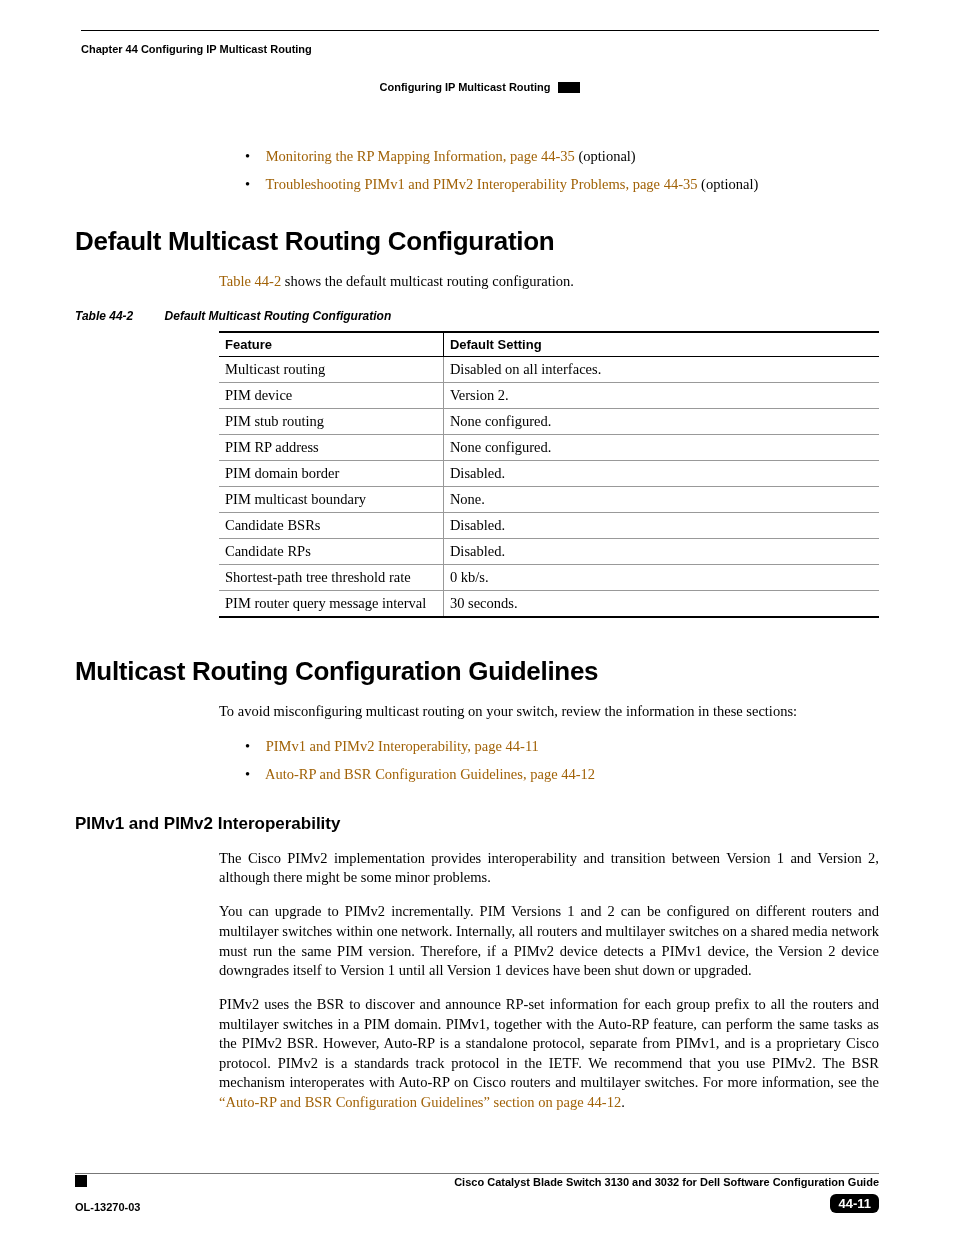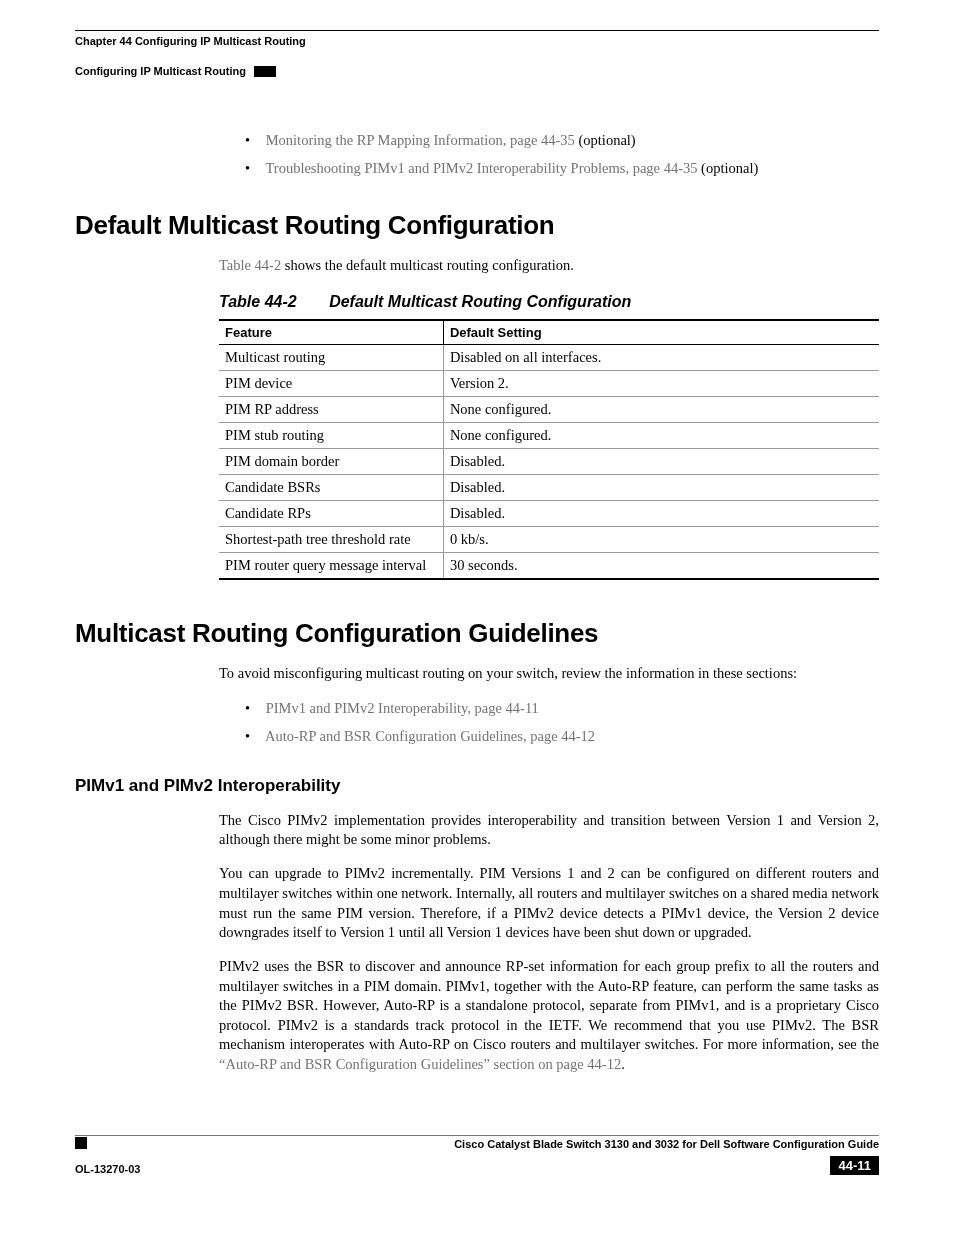--- a/index.html
+++ b/index.html
@@ -8,26 +8,27 @@
     font-family: "Times New Roman", Times, serif;
     color: #000;
     width: 954px;
   }
   .page {
     padding: 30px 75px 40px 75px;
     position: relative;
   }
   .running-header {
     border-top: 1px solid #000;
-    padding-top: 4px;
+    padding-top: 12px;
     display: flex;
     justify-content: space-between;
     font-family: Arial, Helvetica, sans-serif;
     font-weight: bold;
     font-size: 11px;
+    margin-left: 6px;
   }
   .running-header .right {
     display: flex;
     align-items: center;
     gap: 8px;
     margin-top: 14px;
   }
   .black-box {
     width: 22px;
     height: 11px;
@@ -46,21 +47,21 @@
     padding: 0;
     list-style: none;
     font-size: 14.5px;
     line-height: 1.9;
   }
   .bullets li::before {
     content: "•";
     margin-right: 12px;
   }
   a.xref, .xref {
-    color: #737373;
+    color: #a16207;
     text-decoration: none;
   }
   h2.section {
     font-family: Arial, Helvetica, sans-serif;
     font-weight: bold;
     font-size: 26px;
     margin: 18px 0 14px 0;
     letter-spacing: -0.3px;
   }
   h3.subsection {
@@ -70,23 +71,22 @@
     margin: 26px 0 14px 0;
   }
   .body-text {
     margin-left: 144px;
     font-size: 14.5px;
     line-height: 1.35;
     margin-bottom: 12px;
     text-align: justify;
   }
   .table-caption {
-    margin-left: 144px;
-    font-family: Arial, Helvetica, sans-serif;
-    font-size: 16px;
+    font-family: Arial, Helvetica, sans-serif;
+    font-size: 12px;
     font-weight: bold;
     font-style: italic;
     margin-bottom: 8px;
     margin-top: 18px;
   }
   .table-caption .num { margin-right: 28px; }
   table.data {
     margin-left: 144px;
     border-collapse: collapse;
     width: calc(100% - 144px);
@@ -140,32 +140,33 @@
   .footer-second .docnum {
     font-weight: bold;
     font-size: 11px;
   }
   .footer-second .pagenum {
     background: #000;
     color: #fff;
     font-weight: bold;
     font-size: 13px;
     padding: 2px 8px;
+    border-radius: 6px;
   }
   col.c1 { width: 34%; }
 </style>
 </head>
 <body>
 
 <div class="page">
 
   <div class="running-header">
     <div>Chapter 44      Configuring IP Multicast Routing</div>
   </div>
-  <div class="running-header" style="border:none;justify-content:flex-start;">
+  <div class="running-header" style="border:none;justify-content:center;">
     <div class="right">
       <span>Configuring IP Multicast Routing</span>
       <span class="black-box"></span>
     </div>
   </div>
 
   <div class="content">
 
     <ul class="bullets">
       <li>
@@ -201,30 +202,34 @@
       <tbody id="table-body">
           <tr>
             <td>Multicast routing</td>
             <td>Disabled on all interfaces.</td>
           </tr>
           <tr>
             <td>PIM device</td>
             <td>Version 2.</td>
           </tr>
           <tr>
+            <td>PIM stub routing</td>
+            <td>None configured.</td>
+          </tr>
+          <tr>
             <td>PIM RP address</td>
             <td>None configured.</td>
           </tr>
           <tr>
-            <td>PIM stub routing</td>
-            <td>None configured.</td>
-          </tr>
-          <tr>
             <td>PIM domain border</td>
             <td>Disabled.</td>
+          </tr>
+          <tr>
+            <td>PIM multicast boundary</td>
+            <td>None.</td>
           </tr>
           <tr>
             <td>Candidate BSRs</td>
             <td>Disabled.</td>
           </tr>
           <tr>
             <td>Candidate RPs</td>
             <td>Disabled.</td>
           </tr>
           <tr>

